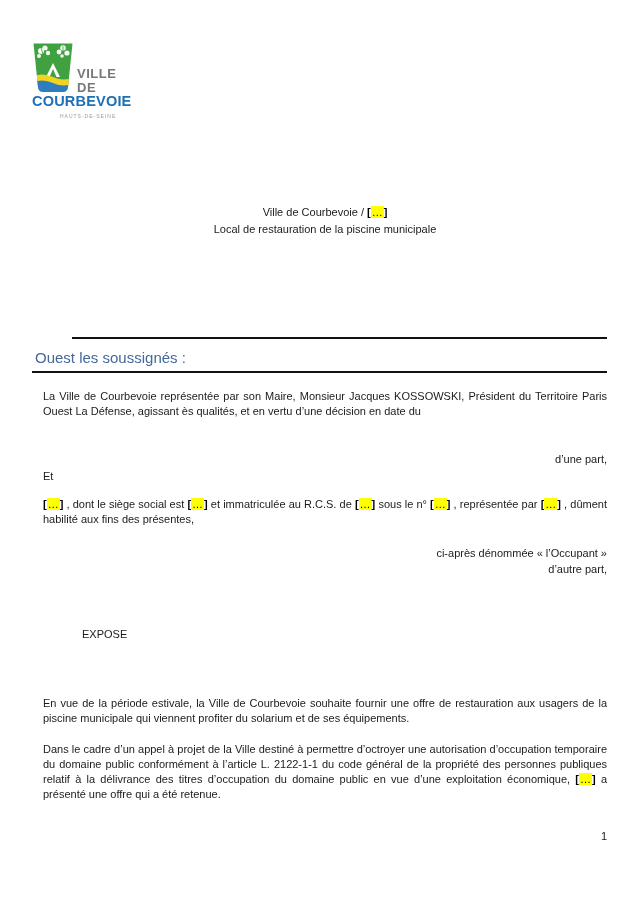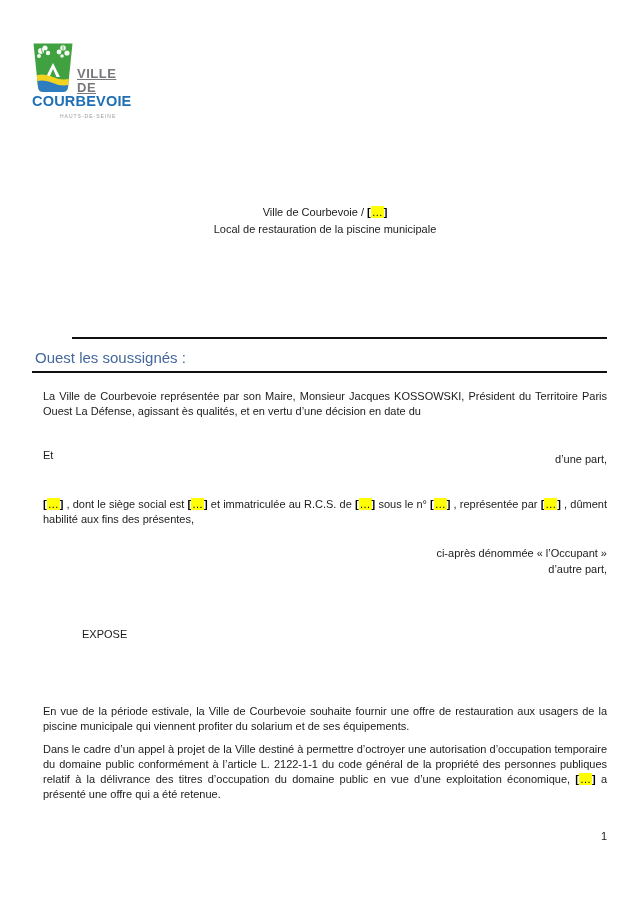--- a/index.html
+++ b/index.html
@@ -18,21 +18,21 @@
   .title-main{font-size:12px;font-weight:bold;text-decoration:underline;}
   .title-sub{font-size:11px;}
   
   .section-heading{left:35px;top:348px;font-size:15px;color:#44689C;line-height:20px;}
   
   .ph b{font-weight:bold;color:#000;}
   .ph mark{background:#ffff00;color:#000;padding:0 1px;}
   .bold{font-weight:normal;text-align:right;}
   
   .logo{left:32px;top:43px;width:105px;height:80px;}
-  .logo-ville{position:absolute;left:45px;top:24px;font-size:13px;font-weight:bold;color:#77787B;letter-spacing:0.5px;line-height:14px;text-decoration:underline;}
+  .logo-ville{position:absolute;left:45px;top:24px;font-size:13px;font-weight:bold;color:#77787B;letter-spacing:0.5px;line-height:14px;}
   .logo-courbevoie{position:absolute;left:0;top:50px;font-size:14.5px;font-weight:bold;color:#1F6FB5;letter-spacing:0.2px;}
   .logo-tagline{position:absolute;left:28px;top:70px;font-size:5px;color:#9a9a9a;letter-spacing:1px;}
   .pagenum{left:560px;top:830px;width:47px;text-align:right;font-size:11px;}
 </style>
 </head>
 <body>
 
 <div class="page">
 
   <div class="abs logo">
@@ -79,27 +79,27 @@
     <div class="title-sub"><span>Ville de Courbevoie / </span><span class="ph"><b>[</b><mark>…</mark><b>]</b></span></div>
     <div class="title-sub">Local de restauration de la piscine municipale</div>
   </div>
 
   <div class="rule" style="left:72px;top:337px;width:535px;"></div>
   <div class="abs section-heading">Ouest les soussignés :</div>
   <div class="rule" style="left:32px;top:371px;width:575px;"></div>
 
   <div class="abs col body-text justify" style="top:389px;">La Ville de Courbevoie représentée par son Maire, Monsieur Jacques KOSSOWSKI, Président du Territoire Paris Ouest La Défense, agissant ès qualités, et en vertu d’une décision en date du</div>
   <div class="abs col body-text rightal" style="top:452px;">d’une part,</div>
-  <div class="abs col body-text" style="top:448px;">Et</div>
+  <div class="abs col body-text" style="top:469px;">Et</div>
 
   <div class="abs col body-text justify" style="top:497px;"><span class="ph"><b>[</b><mark>…</mark><b>]</b></span><span> , dont le siège social est </span><span class="ph"><b>[</b><mark>…</mark><b>]</b></span><span> et immatriculée au R.C.S. de </span><span class="ph"><b>[</b><mark>…</mark><b>]</b></span><span> sous le n° </span><span class="ph"><b>[</b><mark>…</mark><b>]</b></span><span> , représentée par </span><span class="ph"><b>[</b><mark>…</mark><b>]</b></span><span> , dûment habilité aux fins des présentes,</span></div>
   <div class="abs col body-text rightal" style="top:546px;">ci-après dénommée « l’Occupant »</div>
   <div class="abs col body-text rightal" style="top:562px;">d’autre part,</div>
 
   <div class="abs body-text bold" style="left:82px;top:627px;">EXPOSE</div>
 
-  <div class="abs col body-text justify" style="top:696px;margin-top:8px;">En vue de la période estivale, la Ville de Courbevoie souhaite fournir une offre de restauration aux usagers de la piscine municipale qui viennent profiter du solarium et de ses équipements.</div>
+  <div class="abs col body-text justify" style="top:696px;">En vue de la période estivale, la Ville de Courbevoie souhaite fournir une offre de restauration aux usagers de la piscine municipale qui viennent profiter du solarium et de ses équipements.</div>
 
   <div class="abs col body-text justify" style="top:742px;"><span>Dans le cadre d’un appel à projet de la Ville destiné à permettre d’octroyer une autorisation d’occupation temporaire du domaine public conformément à l’article L. 2122-1-1 du code général de la propriété des personnes publiques relatif à la délivrance des titres d’occupation du domaine public en vue d’une exploitation économique, </span><span class="ph"><b>[</b><mark>…</mark><b>]</b></span><span> a présenté une offre qui a été retenue.</span></div>
 
   <div class="abs pagenum">1</div>
 
 </div>
 
 </body></html>

